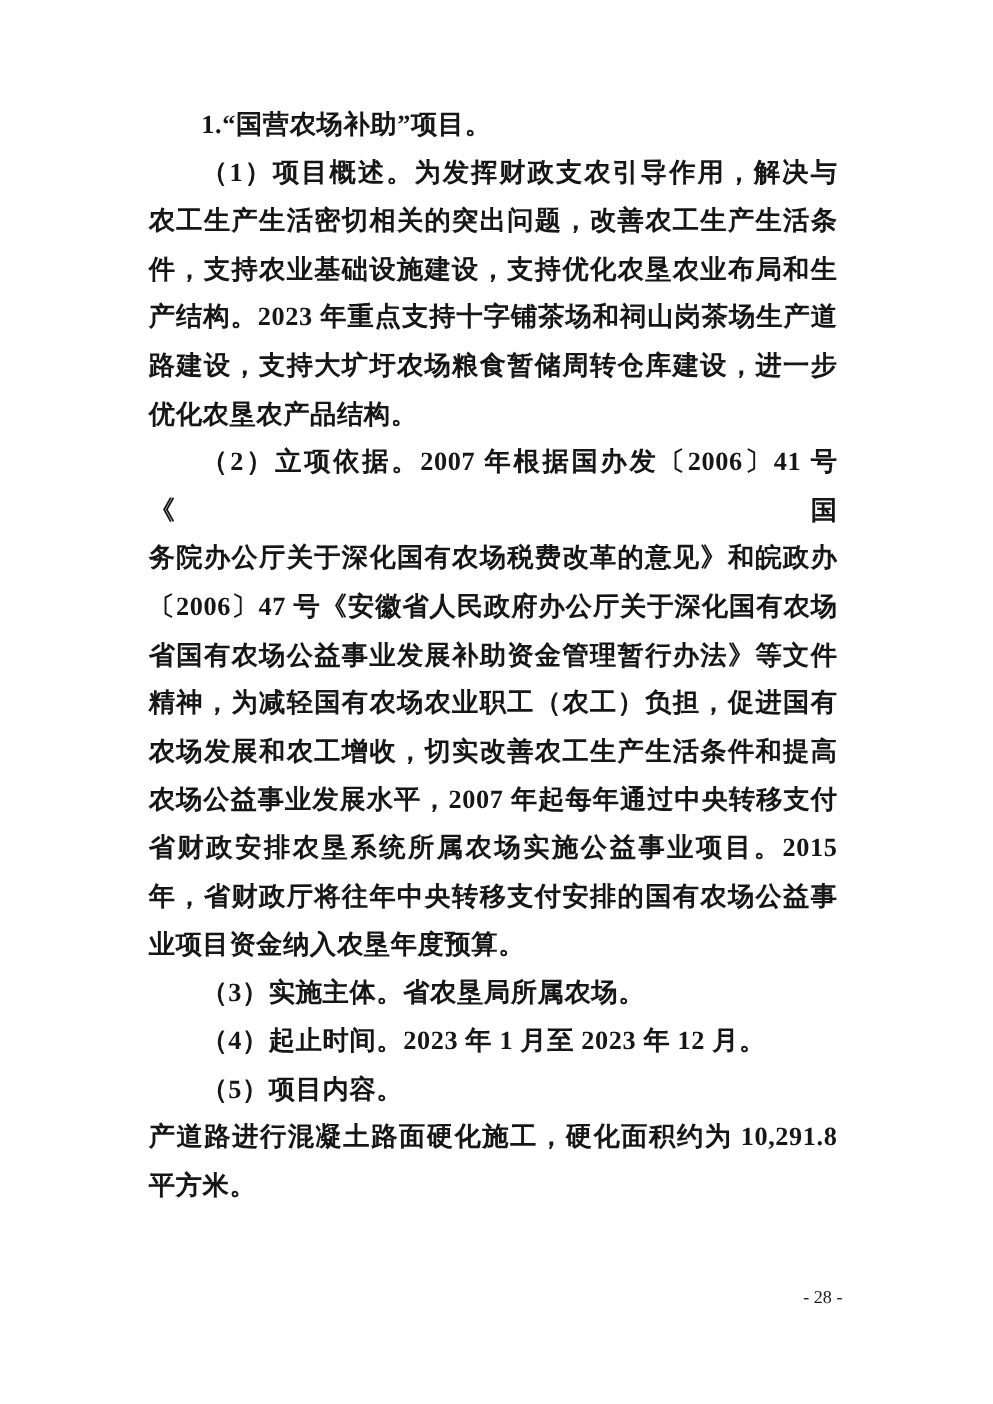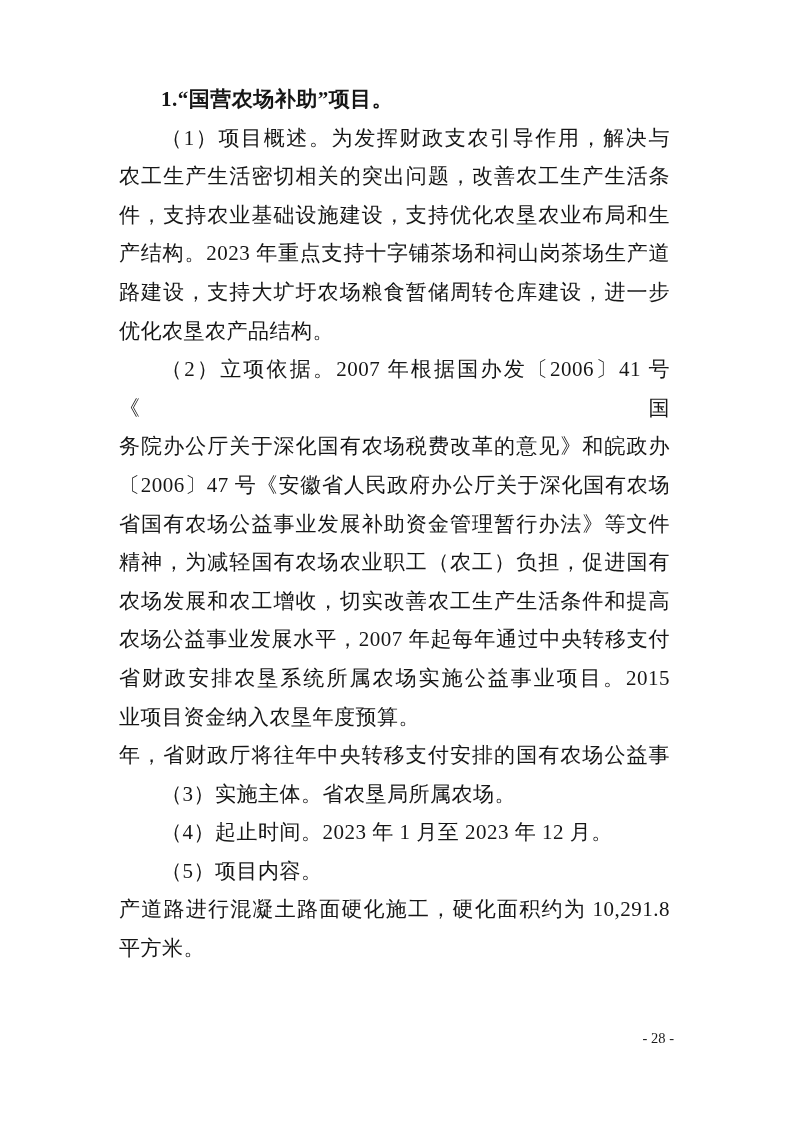--- a/index.html
+++ b/index.html
@@ -19,20 +19,21 @@
     position: absolute;
     left: 119px;
     top: 80px;
     width: 551px;
   }
   .line {
     font-size: 21px;
     line-height: 38.6px;
     text-align: left;
     letter-spacing: 0.5px;
+    font-weight: bold;
   }
   .fill {
     text-align: justify;
     text-align-last: justify;
   }
   .ind {
     text-indent: 2em;
   }
   .heading {
     font-weight: bold;
@@ -58,22 +59,22 @@
   <div class="line fill">路建设，支持大圹圩农场粮食暂储周转仓库建设，进一步</div>
   <div class="line">优化农垦农产品结构。</div>
   <div class="line ind fill">（2）立项依据。2007 年根据国办发〔2006〕41 号《国</div>
   <div class="line fill">务院办公厅关于深化国有农场税费改革的意见》和皖政办</div>
   <div class="line fill">〔2006〕47 号《安徽省人民政府办公厅关于深化国有农场</div>
   <div class="line fill">省国有农场公益事业发展补助资金管理暂行办法》等文件</div>
   <div class="line fill">精神，为减轻国有农场农业职工（农工）负担，促进国有</div>
   <div class="line fill">农场发展和农工增收，切实改善农工生产生活条件和提高</div>
   <div class="line fill">农场公益事业发展水平，2007 年起每年通过中央转移支付</div>
   <div class="line fill">省财政安排农垦系统所属农场实施公益事业项目。2015</div>
+  <div class="line fill">年，省财政厅将往年中央转移支付安排的国有农场公益事</div>
   <div class="line">业项目资金纳入农垦年度预算。</div>
-  <div class="line fill">年，省财政厅将往年中央转移支付安排的国有农场公益事</div>
   <div class="line ind">（3）实施主体。省农垦局所属农场。</div>
   <div class="line ind">（4）起止时间。2023 年 1 月至 2023 年 12 月。</div>
   <div class="line ind">（5）项目内容。</div>
   <div class="line fill">产道路进行混凝土路面硬化施工，硬化面积约为 10,291.8</div>
   <div class="line">平方米。</div>
 </div>
 
 <div class="page-num">- 28 -</div>
 
 </body></html>

